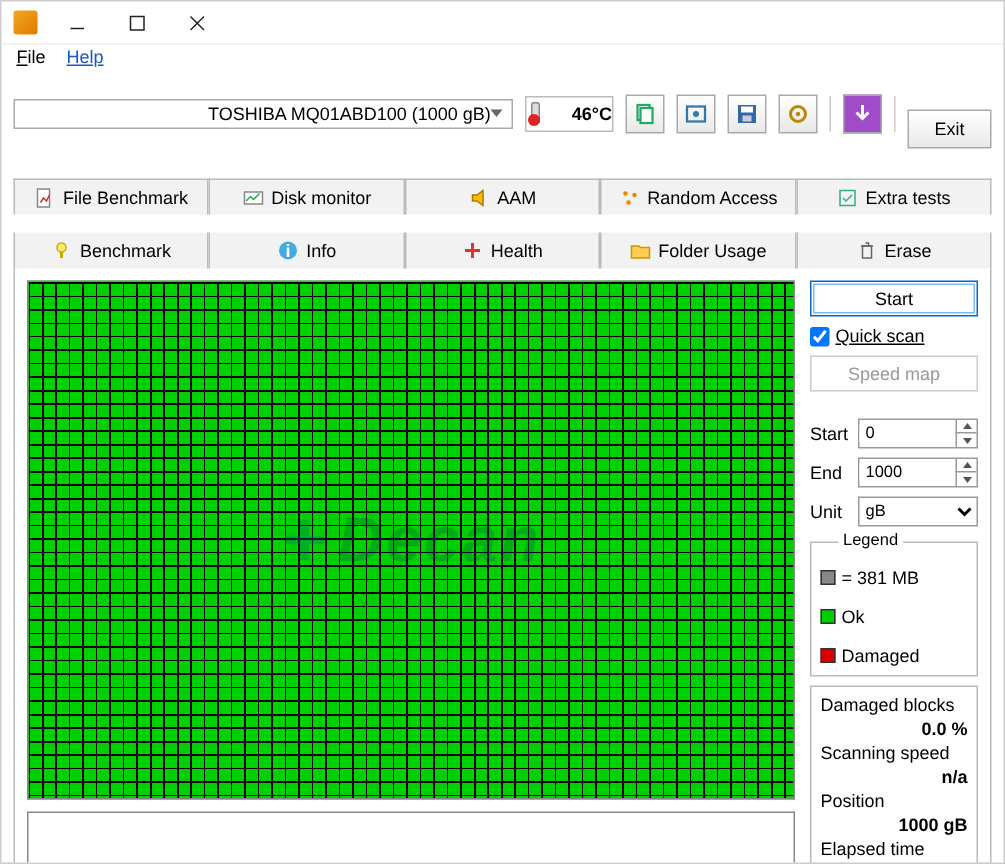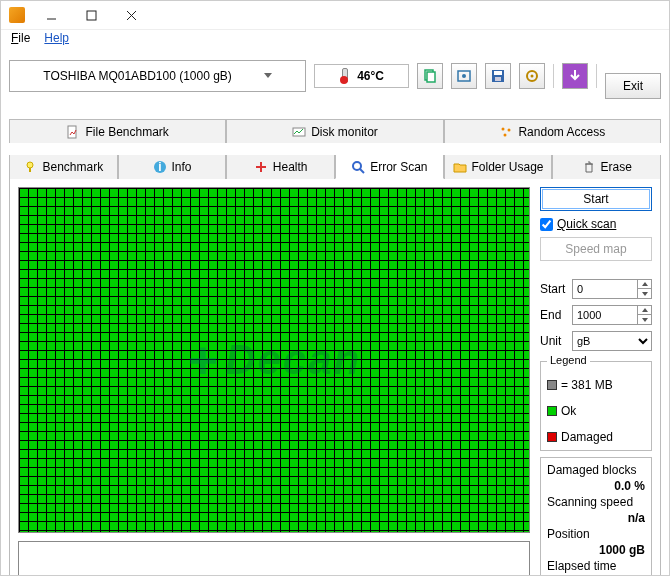--- a/index.html
+++ b/index.html
@@ -6,23 +6,23 @@
 body { background: #fff; width: 670px; height: 576px; border: 1px solid #ccc; display: flex; flex-direction: column; }
 .titlebar { height: 30px; display: flex; align-items: center; padding: 0 8px; border-bottom: 1px solid #eee; }
 .titlebar .ticn { width: 16px; height: 16px; background: linear-gradient(135deg,#f5a623,#e07b00); border-radius: 2px; margin-right: 6px; }
 .titlebar .title { flex: 1; }
 .titlebar .winbtn { width: 40px; height: 28px; display: flex; align-items: center; justify-content: center; color: #333; }
 .titlebar .winbtn svg { width: 11px; height: 11px; stroke: #222; stroke-width: 1; fill: none; }
 .menubar { height: 22px; display: flex; align-items: center; padding: 0 6px; gap: 6px; }
 .menubar span { padding: 1px 4px; }
 .menubar .hot { color: #1a56c4; text-decoration: underline; }
 .toolbar { display: flex; align-items: center; padding: 6px 8px; gap: 8px; }
-.drive-sel { flex: 1; height: 32px; border: 1px solid #aaa; display: flex; align-items: center; padding: 0 6px; background: #fff; justify-content: center; gap: 32px; }
+.drive-sel { flex: 1; height: 20px; border: 1px solid #aaa; display: flex; align-items: center; padding: 0 6px; background: #fff; justify-content: flex-end; }
 .drive-sel .chev { border-left: 4px solid transparent; border-right: 4px solid transparent; border-top: 5px solid #666; }
-.temp { display: flex; align-items: center; border: 1px solid #bbb; height: 24px; padding: 0 24px; gap: 8px; }
+.temp { display: flex; align-items: center; border: 1px solid #bbb; height: 24px; padding: 0 0; gap: 20px; }
 .temp .thermo { width: 10px; height: 16px; position: relative; }
 .temp .thermo::before { content:""; position:absolute; left:3px; top:0; width:4px; height:12px; background:#ddd; border:1px solid #888; border-radius:2px 2px 0 0;}
 .temp .thermo::after { content:""; position:absolute; left:1px; bottom:0; width:8px; height:8px; background:#d22; border-radius:50%; }
 .iconbtn { width: 26px; height: 26px; border: 1px solid #aaa; background: linear-gradient(#fff,#e8e8e8); display: flex; align-items: center; justify-content: center; }
 .iconbtn svg { width: 16px; height: 16px; }
 .exitbtn { width: 56px; height: 26px; border: 1px solid #aaa; background: linear-gradient(#fff,#e8e8e8); margin-top: 21px; }
 .separator { width:1px; height:24px; background:#ccc; }
 .tabs-area { margin: 2px 8px 0 8px; }
 .tab-row { display: flex; margin-top: 12px; }
 .tab { flex: 1; height: 24px; border: 1px solid #bbb; border-bottom: none; display: flex; align-items: center; justify-content: center; gap: 5px; background: #f2f2f2; font-size: 11px; }
@@ -45,21 +45,21 @@
 .form-row label { width: 28px; }
 .spin { flex:1; height: 20px; border: 1px solid #999; display:flex; align-items:center; }
 .spin input { border:0; width: calc(100% - 14px); padding: 0 4px; font-size:11px; outline:none; }
 .spin .arrows { width:14px; display:flex; flex-direction:column; }
 .spin .arrows span { height:9px; border-left:1px solid #999; display:flex; align-items:center; justify-content:center; }
 .spin .arrows span:first-child { border-bottom:1px solid #999; }
 .arr-up { border-left:3px solid transparent; border-right:3px solid transparent; border-bottom:4px solid #555;}
 .arr-dn { border-left:3px solid transparent; border-right:3px solid transparent; border-top:4px solid #555;}
 select.unit { flex:1; height: 20px; border:1px solid #999; background:#fff; font-size:11px; }
 .legend-box { border: 1px solid #bbb; padding: 4px 6px 6px 6px; position: relative; margin-top:4px; }
-.legend-box .lt { position: absolute; top: -8px; left: 6px; background: #fff; padding: 0 3px; font-size: 11px; text-align: right; }
+.legend-box .lt { position: absolute; top: -8px; left: 18px; background: #fff; padding: 0 3px; font-size: 11px; text-align: right; }
 .legend-box .lr { display: flex; align-items: center; gap: 4px; margin-top: 12px; font-size: 11px;}
 .sw { width: 10px; height: 10px; border: 1px solid #333; }
 .sw.gray { background: #888; }
 .sw.ok { background: #00d000; }
 .sw.dmg { background: #d00; }
 .stats-box { border: 1px solid #bbb; padding: 5px 6px; display: flex; flex-direction: column; gap: 2px; font-size: 11px;}
 .stats-box .v { text-align: right; font-weight: 700; }
 </style>
 </head>
 <body>
@@ -144,26 +144,39 @@
       </div>
     <div class="tab">
         <svg class="ti" viewBox="0 0 14 14">
           <rect x="1" y="3" width="12" height="8" fill="#fff" stroke="#888"></rect>
           <path d="M2 9l3-3 2 2 4-4" stroke="#2a4" fill="none"></path>
         </svg>
         <span>Disk monitor</span>
       </div>
     <div class="tab">
         <svg class="ti" viewBox="0 0 14 14">
+          <path d="M2 5h3l4-3v10l-4-3H2z" fill="#fb0" stroke="#a70"></path>
+        </svg>
+        <span>AAM</span>
+      </div>
+    <div class="tab">
+        <svg class="ti" viewBox="0 0 14 14">
           <circle cx="4" cy="4" r="1.5" fill="#e80"></circle>
           <circle cx="10" cy="5" r="1.5" fill="#e80"></circle>
           <circle cx="6" cy="10" r="1.5" fill="#e80"></circle>
         </svg>
         <span>Random Access</span>
       </div>
+    <div class="tab">
+        <svg class="ti" viewBox="0 0 14 14">
+          <rect x="2" y="2" width="10" height="10" fill="none" stroke="#3a8"></rect>
+          <path d="M4 7l2 2 4-4" stroke="#3a8" fill="none"></path>
+        </svg>
+        <span>Extra tests</span>
+      </div>
   </div>
   <div class="tab-row tab-row2">
     <div class="tab">
         <svg class="ti" viewBox="0 0 14 14">
           <circle cx="7" cy="5" r="3" fill="#fe6" stroke="#ca0"></circle>
           <rect x="6" y="8" width="2" height="4" fill="#ca0"></rect>
         </svg>
         <span>Benchmark</span>
       </div>
     <div class="tab">
@@ -171,27 +184,20 @@
           <circle cx="7" cy="7" r="6" fill="#4ad"></circle>
           <text x="7" y="11" text-anchor="middle" fill="#fff" font-size="10" font-weight="bold">i</text>
         </svg>
         <span>Info</span>
       </div>
     <div class="tab">
         <svg class="ti" viewBox="0 0 14 14">
           <path d="M6 2h2v4h4v2h-4v4H6V8H2V6h4z" fill="#d33"></path>
         </svg>
         <span>Health</span>
-      </div>
-    <div class="tab active">
-        <svg class="ti" viewBox="0 0 14 14">
-          <circle cx="6" cy="6" r="4" fill="none" stroke="#36c" stroke-width="2"></circle>
-          <line x1="9" y1="9" x2="13" y2="13" stroke="#36c" stroke-width="2"></line>
-        </svg>
-        <span>Error Scan</span>
       </div>
     <div class="tab">
         <svg class="ti" viewBox="0 0 14 14">
           <path d="M1 4h5l1 1h6v7H1z" fill="#fc5" stroke="#c90"></path>
         </svg>
         <span>Folder Usage</span>
       </div>
     <div class="tab">
         <svg class="ti" viewBox="0 0 14 14">
           <path d="M4 4h6v8H4z" fill="none" stroke="#666"></path>

